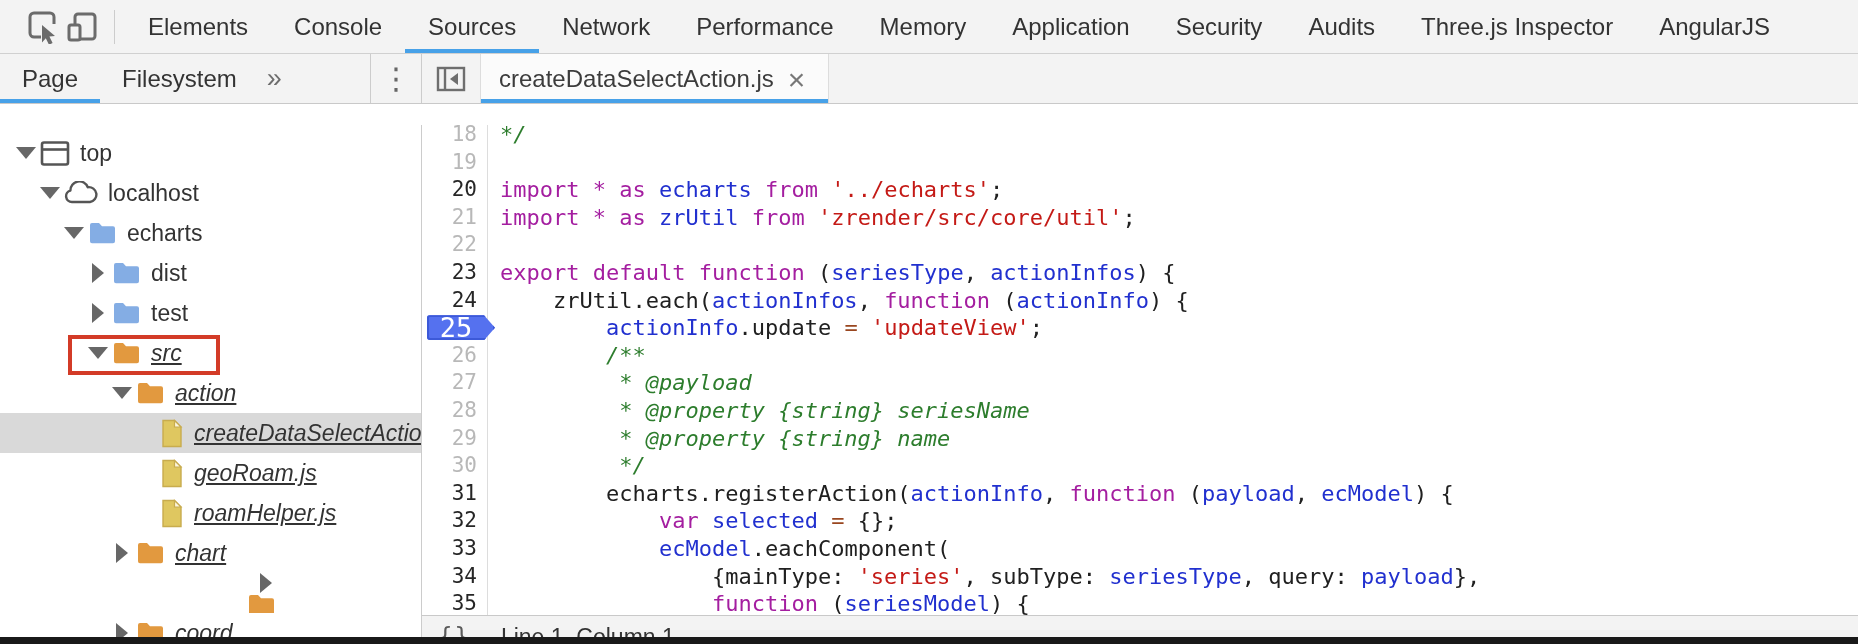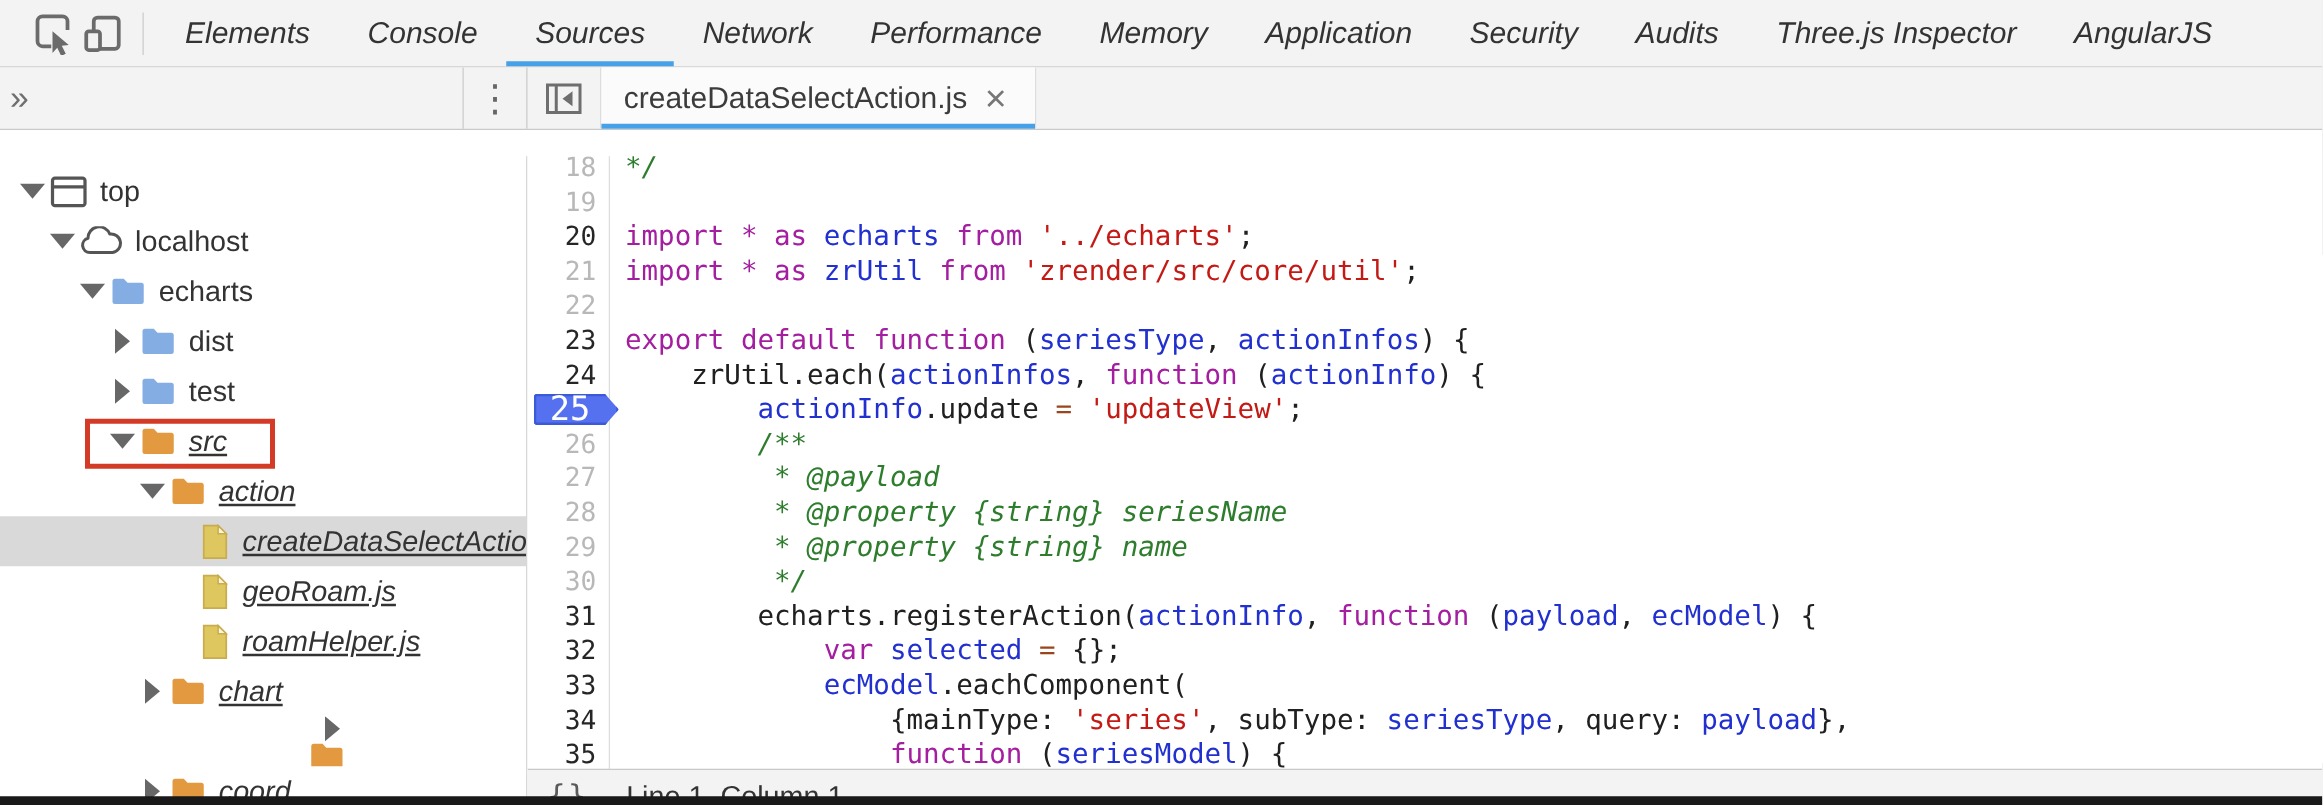--- a/index.html
+++ b/index.html
@@ -5,21 +5,21 @@
   html,body { margin:0; padding:0; background:#e8e8e8; }
   * { box-sizing:border-box; }
   .devtools {
     position:relative; width:1858px; height:644px; overflow:hidden;
     background:#fff; font-family:"Liberation Sans", sans-serif; color:#333;
     -webkit-font-smoothing:antialiased;
   }
   
   .topbar {
     height:54px; background:#f3f3f3; border-bottom:1px solid #d0d0d0;
-    display:flex; align-items:stretch;font-style:italic;
+    display:flex; align-items:stretch;
   }
   .toolbar-icons { display:flex; align-items:center; padding-left:22px; }
   .icon-btn { display:flex; align-items:center; justify-content:center; width:40px; height:40px; }
   .vdivider { width:1px; height:34px; background:#ccc; align-self:center; margin:0 10px 0 12px; }
   .top-tabs { display:flex; align-items:stretch; }
   .top-tab {
     display:flex; align-items:center; padding:4px 23px 0 23px; font-size:24px; color:#333;
     border-bottom:4px solid transparent; cursor:default; white-space:nowrap;
   }
   .top-tab.active { border-bottom-color:var(--accent); }
@@ -116,20 +116,24 @@
         <div class="top-tab">Application</div>
         <div class="top-tab">Security</div>
         <div class="top-tab">Audits</div>
         <div class="top-tab">Three.js Inspector</div>
         <div class="top-tab">AngularJS</div>
       </div>
   </div>
 
   <div class="subbar">
     <div class="nav-header">
+      <div id="nav-tabs" style="display:flex;align-items:stretch;">
+          <div class="nav-tab active">Page</div>
+          <div class="nav-tab">Filesystem</div>
+        </div>
       <div class="chevrons">»</div>
     </div>
     <div class="more-btn">⋮</div>
     <div class="tabstrip">
       <div class="nav-toggle">
         <svg width="32" height="32" viewBox="0 0 32 32">
           <rect x="3" y="5" width="26" height="22" fill="none" stroke="#6e6e6e" stroke-width="2.4"></rect>
           <line x1="10" y1="5" x2="10" y2="27" stroke="#6e6e6e" stroke-width="2.4"></line>
           <path d="M23 10 l-8 6 8 6 Z" fill="#6e6e6e"></path>
         </svg>

